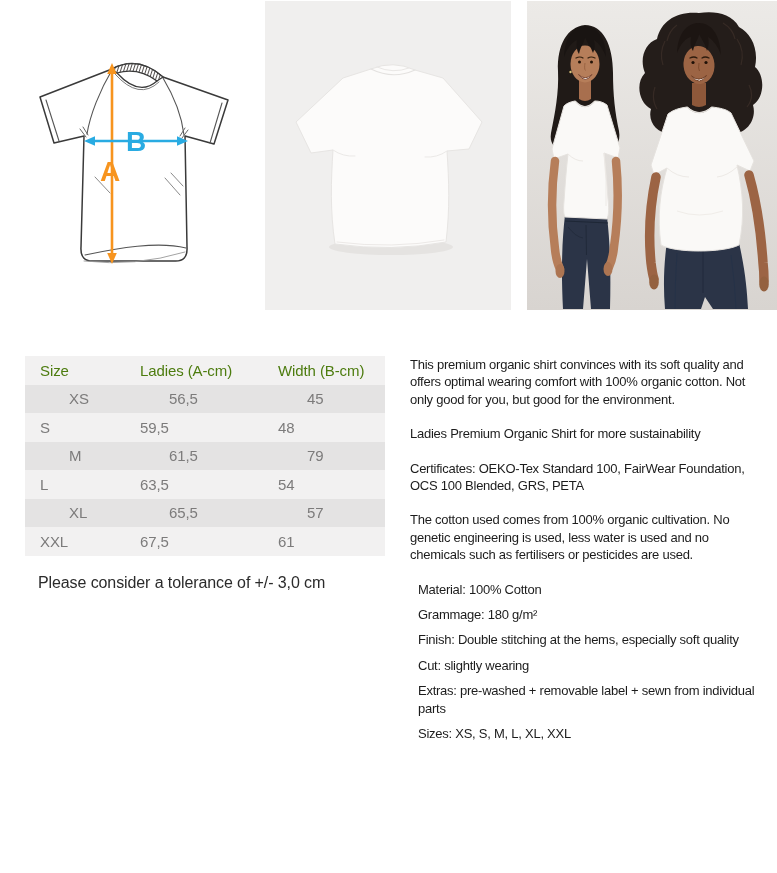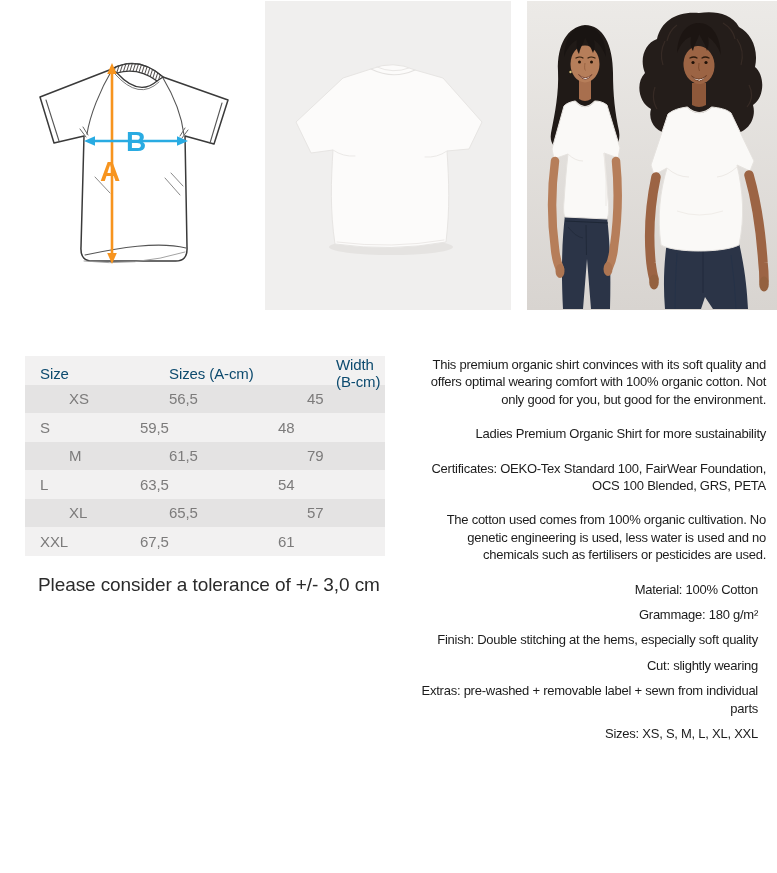--- a/index.html
+++ b/index.html
@@ -9,27 +9,27 @@
   #fig-diagram{left:0;top:0;width:256px;height:310px;background:#ffffff;}
   #fig-product{left:265px;top:1px;width:246px;height:309px;}
   #fig-models{left:527px;top:1px;width:250px;height:309px;}
   figure svg{display:block;}
 
   .size-table{position:absolute;left:25px;top:356px;width:360px;
               font-size:15px;letter-spacing:-0.1px;}
   .trow{display:grid;grid-template-columns:100px 138px 1fr;align-items:center;
         height:28.5px;padding-left:15px;background:#f2f1f1;color:#7c7b7b;}
   .trow.dark{background:#e4e3e3;padding-left:44px;}
-  .trow.thead{color:#0c4a6e;gap:29px;}
-
-  .tolerance{position:absolute;left:38px;top:574px;font-size:19px;
+  .trow.thead{color:#4d7c0f;}
+
+  .tolerance{position:absolute;left:38px;top:574px;font-size:16px;
              color:#2b2b2b;letter-spacing:-0.1px;}
 
   .description{position:absolute;left:410px;top:356px;width:356px;
-               font-size:13px;line-height:17.4px;color:#1c1c1c;letter-spacing:-0.25px;text-align:right;}
+               font-size:13px;line-height:17.4px;color:#1c1c1c;letter-spacing:-0.25px;}
   .description p{margin:0 0 17px 0;}
   .specs div{margin:8px;}
 </style>
 </head>
 <body>
 
 <div class="page">
 
   <figure id="fig-diagram">
     <svg width="256" height="310" viewBox="0 0 256 310">
@@ -192,21 +192,21 @@
         </g>
         <ellipse cx="127" cy="281" rx="4.8" ry="7.5" fill="#94613f"></ellipse>
         <ellipse cx="237" cy="283" rx="4.8" ry="7.5" fill="#94613f"></ellipse>
       </g>
     </svg>
   </figure>
 
   <div class="size-table">
     <div class="trow thead">
       <span>Size</span>
-      <span>Sizes (A-cm)</span>
+      <span>Ladies (A-cm)</span>
       <span>Width (B-cm)</span>
     </div>
     <div class="trow dark">
       <span>XS</span>
       <span>56,5</span>
       <span>45</span>
     </div>
     <div class="trow">
       <span>S</span>
       <span>59,5</span>

